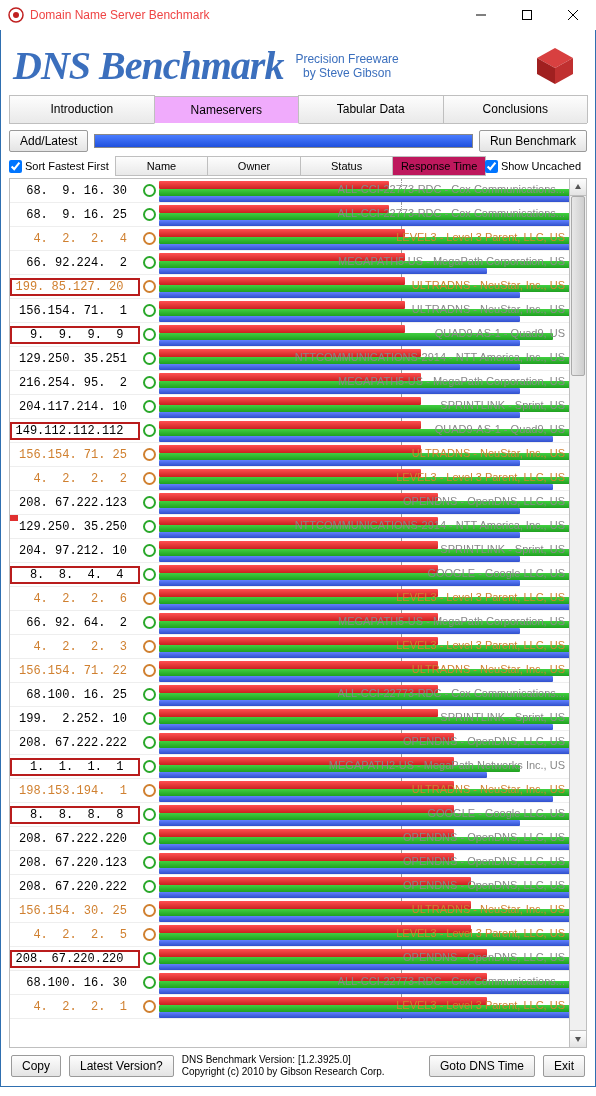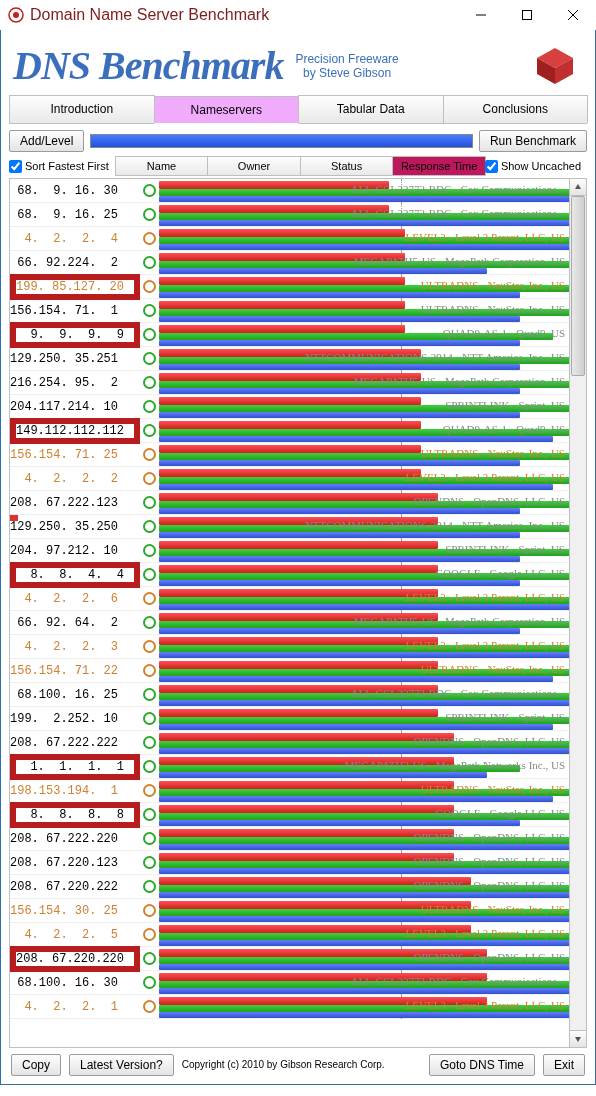--- a/index.html
+++ b/index.html
@@ -1,19 +1,19 @@
 <!DOCTYPE html>
 <html><head>
 <meta charset="utf-8">
 <style>
 *{box-sizing:border-box;margin:0;padding:0;font-family:"Segoe UI",Tahoma,sans-serif}
 body{background:#fff;width:596px;height:1096px;overflow:hidden;position:relative}
 .titlebar{height:30px;display:flex;align-items:center;padding:0 0 0 8px;background:#fff}
 .titlebar-icon{width:16px;height:16px;margin-right:6px}
-.titlebar-text{font-size:16px;flex:1;color:#7f1d1d}
+.titlebar-text{font-size:12px;flex:1;color:#ef4444}
 .winbtn{width:46px;height:30px;display:flex;align-items:center;justify-content:center;color:#000}
 .winbtn svg{width:10px;height:10px}
 .border{border:1px solid #2f6fb0;border-top:none;padding:6px 8px 6px 8px}
 .header{display:flex;align-items:center;padding:6px 4px 2px 4px}
 .logo-text{font-family:"Times New Roman",serif;font-size:40px;font-weight:bold;font-style:italic;color:#3b6fbd;letter-spacing:-1px}
 .tagline{text-align:center;font-size:12px;color:#3b6fbd;margin-left:12px}
 .logo-cube{margin-left:auto;margin-right:6px}
 .tabs{display:flex;border-bottom:1px solid #bfbfbf;margin-top:4px}
 .tab{flex:1;text-align:center;font-size:12px;padding:6px 0;background:linear-gradient(#fdfdfd,#e9e9e9);border:1px solid #bfbfbf;border-bottom:none;margin-right:-1px;cursor:pointer}
 .tab.active{background:#f0abfc;border-bottom:1px solid #fff;position:relative;top:1px}
@@ -23,32 +23,32 @@
 .chk{display:flex;align-items:center;font-size:11px;gap:3px}
 .chk input{width:13px;height:13px}
 .subheader{display:flex;align-items:center;font-size:11px;margin-bottom:2px}
 .subheader .chk{margin-right:6px}
 .col-tabs{display:flex;flex:1}
 .col-tab{flex:1;text-align:center;font-size:11px;padding:3px 0;background:linear-gradient(#fdfdfd,#e9e9e9);border:1px solid #bfbfbf;margin-right:-1px;cursor:pointer}
 .col-tab.active{background:#be185d}
 .grid-wrap{display:flex;height:870px}
 .grid{flex:1;overflow:hidden;border:1px solid #bfbfbf;background:#fff}
 .row{height:24px;display:flex;align-items:center;border-bottom:1px solid #eee;position:relative;font-size:11px}
-.ip-cell{width:130px;text-align:left;padding-right:4px;font-family:"Courier New",monospace;font-size:12px;white-space:pre}
-.ip-cell.hl{border:6px solid #b91c1c;padding-right:11px}
+.ip-cell{width:130px;text-align:center;padding-right:4px;font-family:"Courier New",monospace;font-size:12px;white-space:pre}
+.ip-cell.hl{border:2px solid #b91c1c;padding-right:11px}
 .ip-cell.orange{color:#d08030}
 .status-dot{width:13px;height:13px;border-radius:50%;border:2px solid #2aa82a;background:#fff;margin:0 3px;flex-shrink:0}
 .status-dot.orange{border-color:#d08030}
 .bars{position:relative;flex:1;height:24px}
 .bar{position:absolute;height:6px;border-radius:1px}
 .bar.red{top:2px;background:linear-gradient(#ff5050,#cc2020);height:8px}
 .bar.green{top:10px;background:linear-gradient(#40d040,#20a020);height:7px}
 .bar.blue{top:17px;background:linear-gradient(#6080ff,#3050cc);height:6px}
 .tick{position:absolute;top:0;bottom:0;border-left:1px dotted #999}
-.desc{position:absolute;right:4px;top:4px;font-family:Liberation Serif, serif;font-size:11px;color:#888;white-space:nowrap;max-width:340px;overflow:hidden}
+.desc{position:absolute;right:4px;top:4px;font-family:Liberation Sans, sans-serif;font-size:11px;color:#888;white-space:nowrap;max-width:340px;overflow:hidden}
 .desc.orange{color:#d08030}
 .scrollbar{width:17px;background:#f0f0f0;border:1px solid #bfbfbf;border-left:none;display:flex;flex-direction:column}
 .sb-btn{height:17px;display:flex;align-items:center;justify-content:center;background:linear-gradient(#fdfdfd,#e4e4e4);border-bottom:1px solid #bfbfbf}
 .sb-btn.bot{border-bottom:none;border-top:1px solid #bfbfbf}
 .sb-track{flex:1;position:relative}
 .sb-thumb{position:absolute;top:0;left:1px;right:1px;height:180px;background:linear-gradient(90deg,#e8e8e8,#cfcfcf);border:1px solid #aaa;border-radius:2px}
 .footer{display:flex;align-items:center;gap:8px;padding:6px 2px 2px 2px}
 .footer-text{font-size:10px;line-height:12px;flex:1}
 .mini-red{position:absolute;left:0;top:0;width:8px;height:6px;background:#e03030}
 </style>
@@ -94,21 +94,21 @@
   </div>
 
   <div class="tabs" id="tabs">
       <div class="tab">Introduction</div>
       <div class="tab active">Nameservers</div>
       <div class="tab">Tabular Data</div>
       <div class="tab">Conclusions</div>
     </div>
 
   <div class="toolbar">
-    <button class="btn">Add/Level</button>
+    <button class="btn">Add/Latest</button>
     <div class="progress"></div>
     <button class="btn">Run Benchmark</button>
   </div>
 
   <div class="subheader">
     <label class="chk">
         <input type="checkbox" checked="" style="">
         <span>Sort Fastest First</span>
       </label>
     <div class="col-tabs" id="coltabs">
@@ -526,18 +526,19 @@
             <path d="M4 7 L7 2 L1 2 Z" fill="#555"></path>
           </svg>
         </div>
     </div>
   </div>
 
   <div class="footer">
     <button class="btn">Copy</button>
     <button class="btn">Latest Version?</button>
     <div class="footer-text">
+      <div>DNS Benchmark Version: [1.2.3925.0]</div>
         <div>Copyright (c) 2010 by Gibson Research Corp.</div>
     </div>
     <button class="btn">Goto DNS Time</button>
     <button class="btn">Exit</button>
   </div>
 </div>
 
 </body></html>

